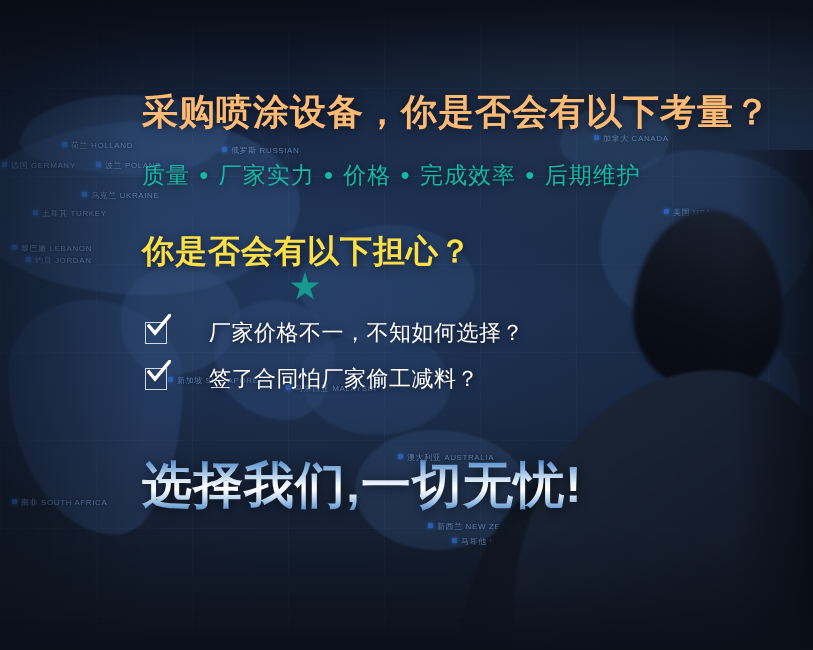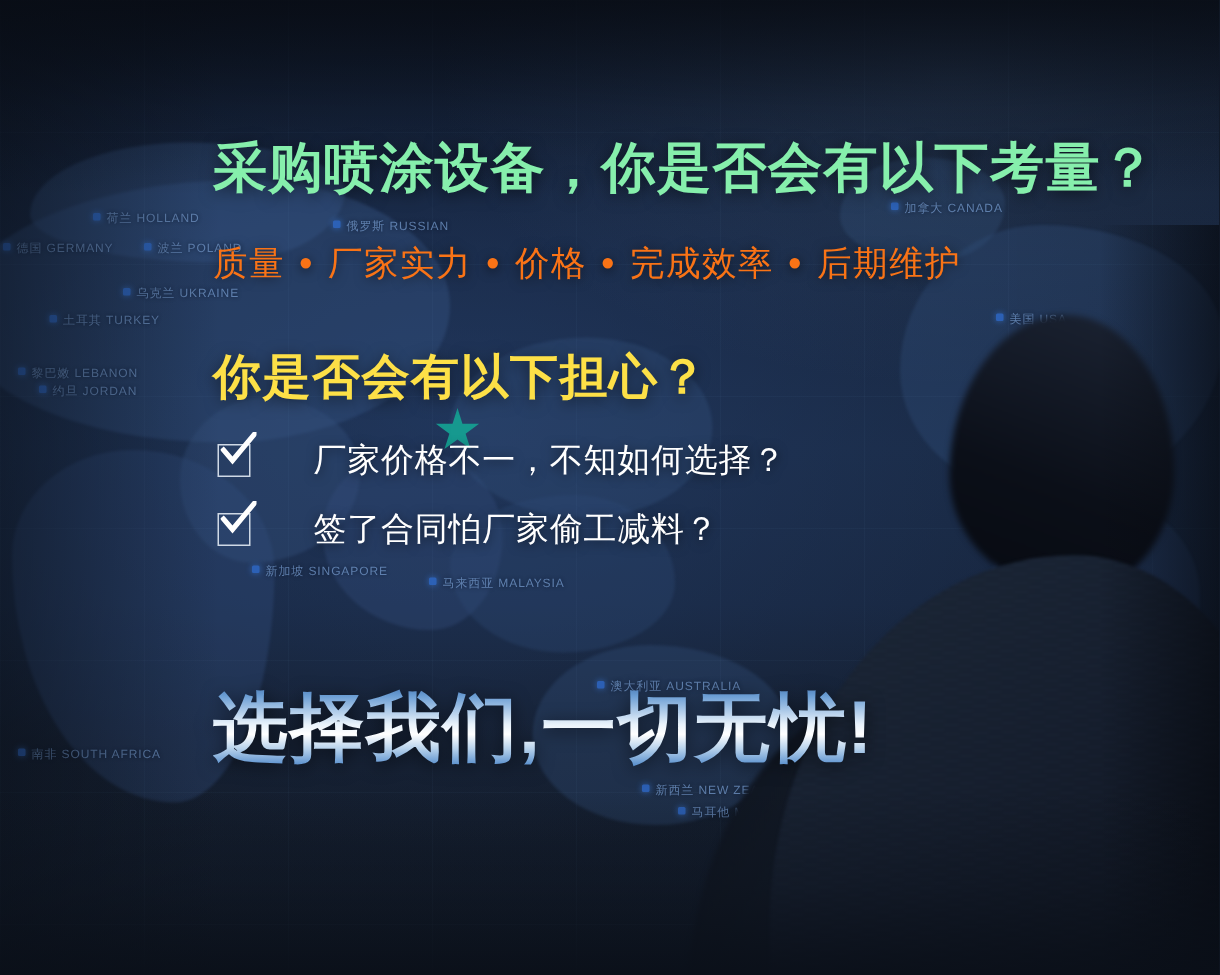--- a/index.html
+++ b/index.html
@@ -145,32 +145,32 @@
     width: 160px; height: 520px;
     background: linear-gradient(90deg, rgba(6,9,15,0) 0%, rgba(6,9,15,0.75) 55%, rgba(5,8,13,0.95) 100%);
   }
 
   
   .content { position: absolute; inset: 0; }
 
   .headline {
     position: absolute;
     left: 142px; top: 88px;
-    color: #86efac;
+    color: #fdba74;
     font-size: 36px;
     font-weight: bold;
     letter-spacing: 1px;
     white-space: nowrap;
     text-shadow: 0 2px 10px rgba(0,0,0,.55);
   }
 
   .subline {
     position: absolute;
     left: 142px; top: 160px;
-    color: #f97316;
+    color: #14b8a6;
     font-size: 23px;
     letter-spacing: 1px;
     white-space: nowrap;
     text-shadow: 0 1px 8px rgba(0,0,0,.6);
   }
   .subline .sep {
     display: inline-block;
     margin: 0 9px;
     font-size: 16px;
     vertical-align: 3px;
@@ -182,21 +182,21 @@
     color: #fde047;
     font-size: 32px;
     font-weight: bold;
     letter-spacing: 1px;
     white-space: nowrap;
     text-shadow: 0 2px 10px rgba(0,0,0,.55);
   }
 
   .checklist {
     position: absolute;
-    left: 145px; top: 288px;
+    left: 145px; top: 314px;
     width: 470px;
   }
   .check-row {
     display: flex;
     align-items: center;
     height: 38px;
     margin-bottom: 8px;
   }
   .checkbox {
     position: relative;

